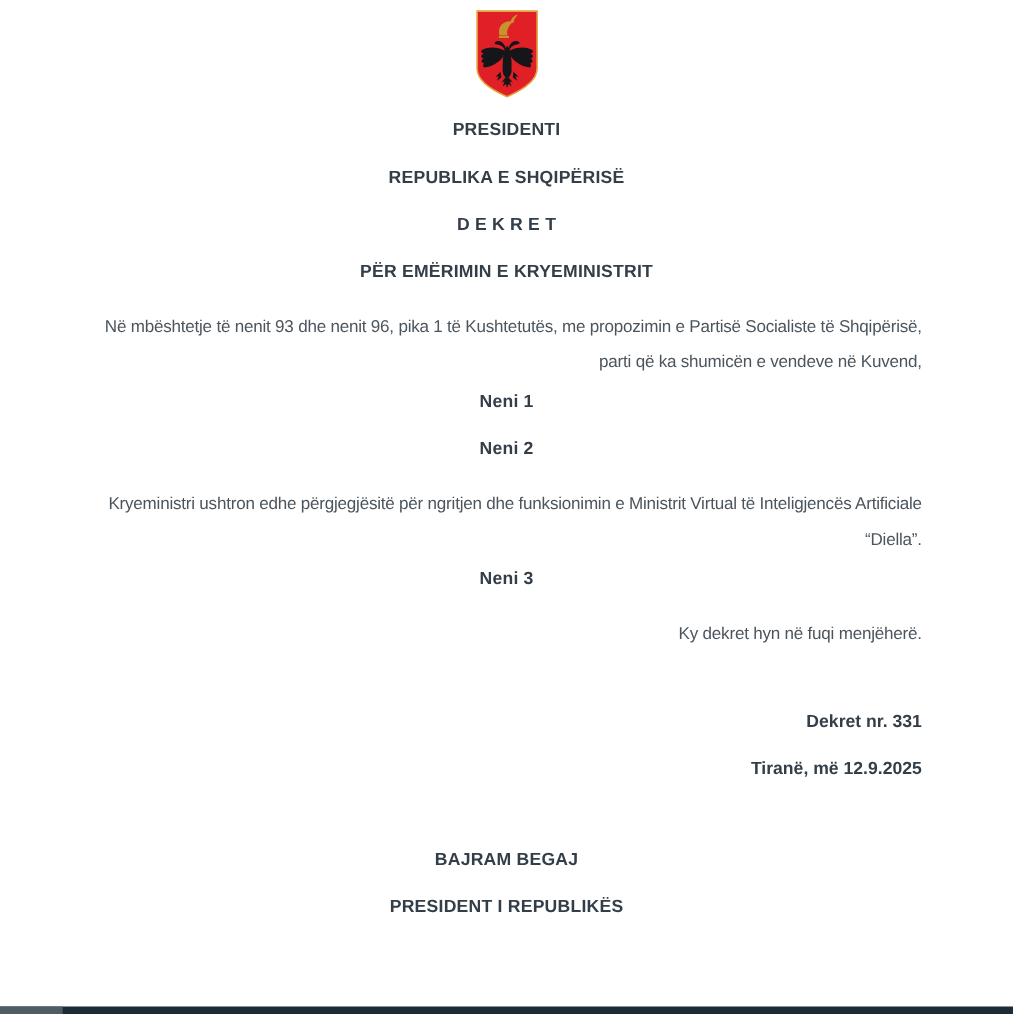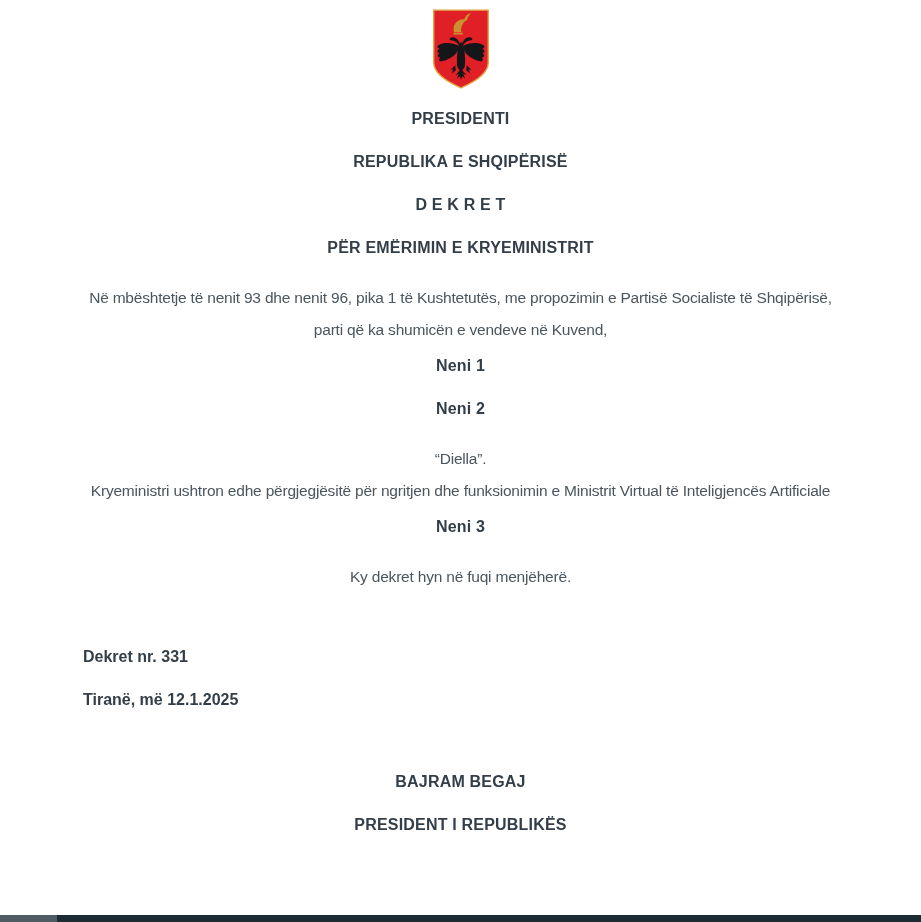--- a/index.html
+++ b/index.html
@@ -31,24 +31,24 @@
     white-space: nowrap;
   }
   .para {
     font-size: 15.5px;
     line-height: 32px;
     font-weight: normal;
     color: #4b555e;
     letter-spacing: -0.2px;
     margin-bottom: 11px;
   }
-  .para .pline { white-space: nowrap; }
+  .para .pline { white-space: nowrap; text-align: right; }
   .meta {
     margin-top: 55px;
-    text-align: left;
+    text-align: right;
   }
   .metaline {
     font-size: 16px;
     font-weight: bold;
     line-height: 17px;
     color: #333e48;
     margin-bottom: 26px;
     white-space: nowrap;
   }
   .sig { margin-top: 65px; }
@@ -110,32 +110,32 @@
   <div class="para">
     <div class="pline">Në mbështetje të nenit 93 dhe nenit 96, pika 1 të Kushtetutës, me propozimin e Partisë Socialiste të Shqipërisë,</div>
     <div class="pline">parti që ka shumicën e vendeve në Kuvend,</div>
   </div>
 
 
   <div class="hline">Neni 1</div>
 
   <div class="hline">Neni 2</div>
   <div class="para">
+    <div class="pline">Kryeministri ushtron edhe përgjegjësitë për ngritjen dhe funksionimin e Ministrit Virtual të Inteligjencës Artificiale</div>
     <div class="pline">“Diella”.</div>
-    <div class="pline">Kryeministri ushtron edhe përgjegjësitë për ngritjen dhe funksionimin e Ministrit Virtual të Inteligjencës Artificiale</div>
   </div>
 
   <div class="hline">Neni 3</div>
   <div class="para">
     <div class="pline">Ky dekret hyn në fuqi menjëherë.</div>
   </div>
 
   <div class="meta">
     <div class="metaline">Dekret nr. 331</div>
-    <div class="metaline">Tiranë, më 12.1.2025</div>
+    <div class="metaline">Tiranë, më 12.9.2025</div>
   </div>
 
   <div class="sig">
     <div class="hline">BAJRAM BEGAJ</div>
     <div class="hline">PRESIDENT I REPUBLIKËS</div>
   </div>
 
 </div>
 
 <div class="footerbar">

